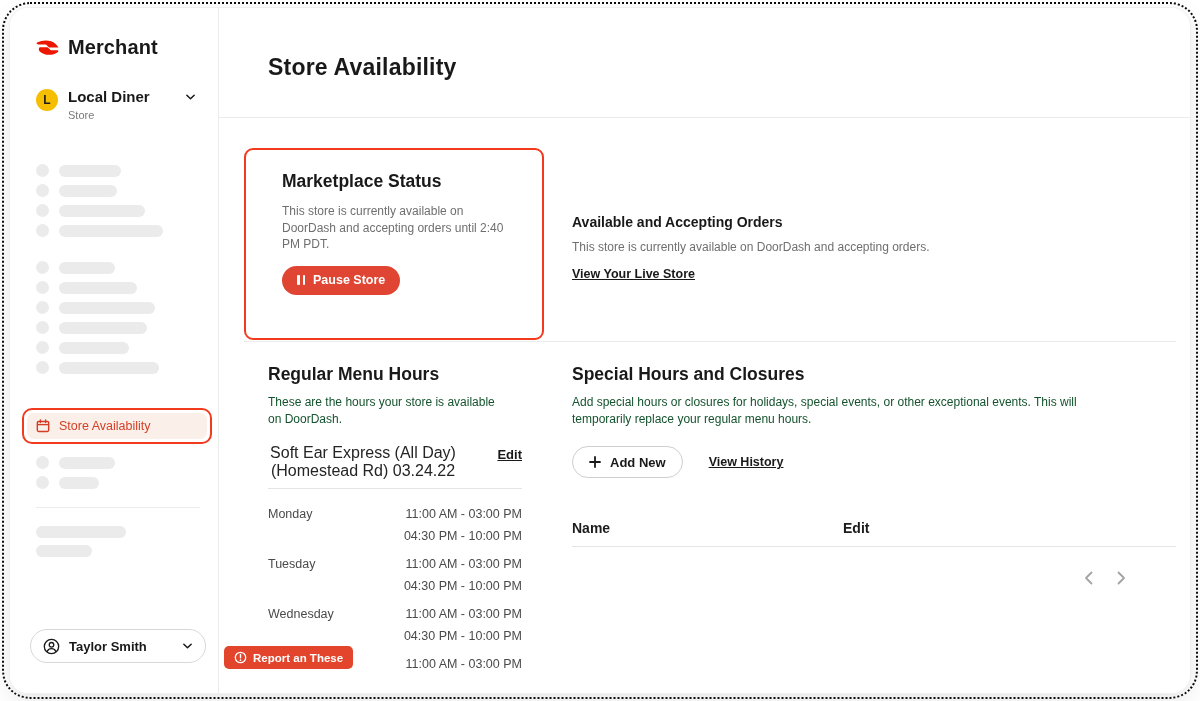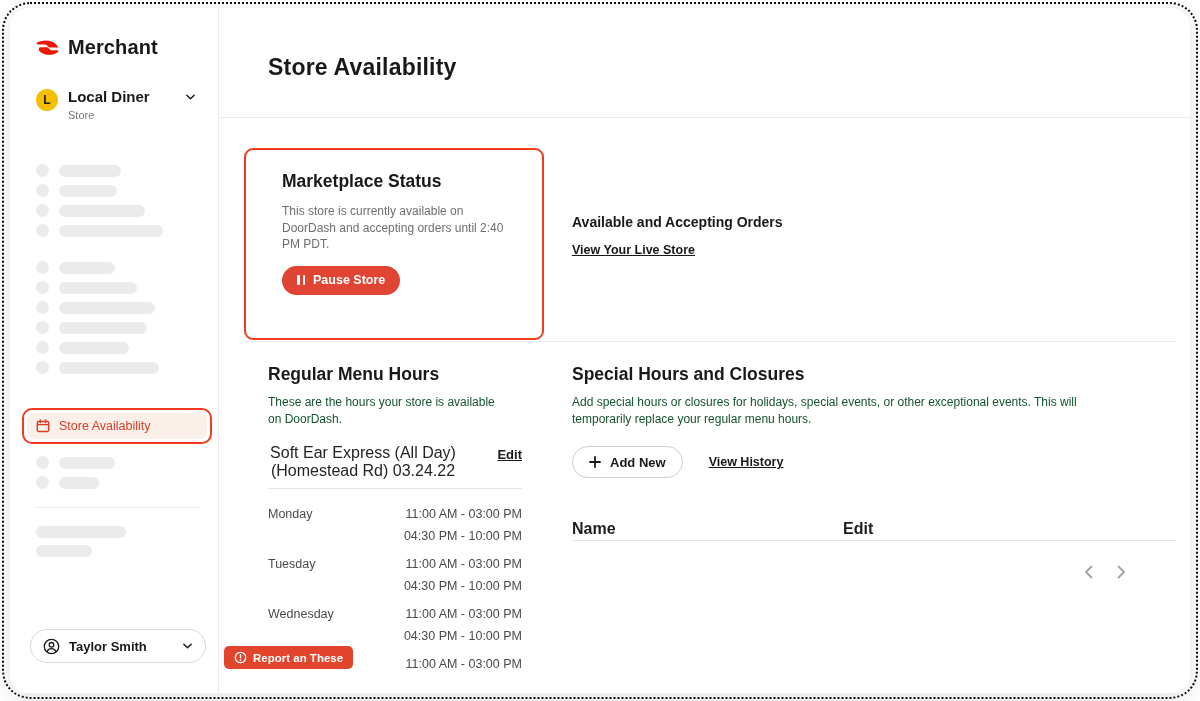--- a/index.html
+++ b/index.html
@@ -77,22 +77,22 @@
   .schedule{margin-top:14px;}
   .sched-row{display:flex;margin-bottom:6px;}
   .sched-day{width:120px;font-size:12.5px;line-height:22px;color:#4a4a4a;}
   .sched-times{margin-left:auto;text-align:right;font-size:12.5px;line-height:22px;color:#4a4a4a;}
 
   .actions-row{display:flex;align-items:center;gap:26px;margin-top:18px;}
   .add-new-btn{height:32px;border:1px solid #cfcfcf;border-radius:16px;background:#fff;font-family:inherit;
                font-size:13px;font-weight:700;color:#191919;display:flex;align-items:center;gap:9px;
                padding:0 16px;cursor:pointer;}
   .history-link{font-size:12.5px;font-weight:700;color:#191919;text-decoration:underline;cursor:pointer;}
-  .table-head{display:flex;margin-top:42px;padding-bottom:2px;border-bottom:1px solid #e4e4e4;
-              font-size:16px;font-weight:700;color:#1c1c1c;}
+  .table-head{display:flex;margin-top:42px;padding-bottom:10px;border-bottom:1px solid #e4e4e4;
+              font-size:14px;font-weight:700;color:#1c1c1c;}
   .table-head .col-name{width:271px;}
   .pagination{display:flex;justify-content:flex-end;gap:16px;margin-top:20px;padding-right:46px;}
   .page-btn{border:none;background:none;padding:4px;cursor:pointer;display:flex;}
 
   .report-issue{position:absolute;left:6px;top:638px;height:23px;border:none;border-radius:5px;
                 background:#E2452C;color:#fff;font-family:inherit;font-size:11.5px;font-weight:700;
                 display:flex;align-items:center;gap:6px;padding:0 10px;cursor:pointer;z-index:3;}
 </style>
 </head>
 <body>
@@ -236,20 +236,21 @@
         <span class="pause-icon">
             <i></i>
             <i></i>
           </span>
         <span>Pause Store</span>
       </button>
     </div>
 
     <div class="status-right">
       <h3 class="status-right-heading">Available and Accepting Orders</h3>
+      <p class="status-right-desc">This store is currently available on DoorDash and accepting orders.</p>
       <a class="live-link">View Your Live Store</a>
     </div>
 
     <div class="section-divider"></div>
 
     <section class="hours-left">
       <h2 class="section-heading">Regular Menu Hours</h2>
       <p class="muted">These are the hours your store is available on DoorDash.</p>
       <div class="menu-row">
         <div class="menu-name">Soft Ear Express (All Day) (Homestead Rd) 03.24.22</div>

